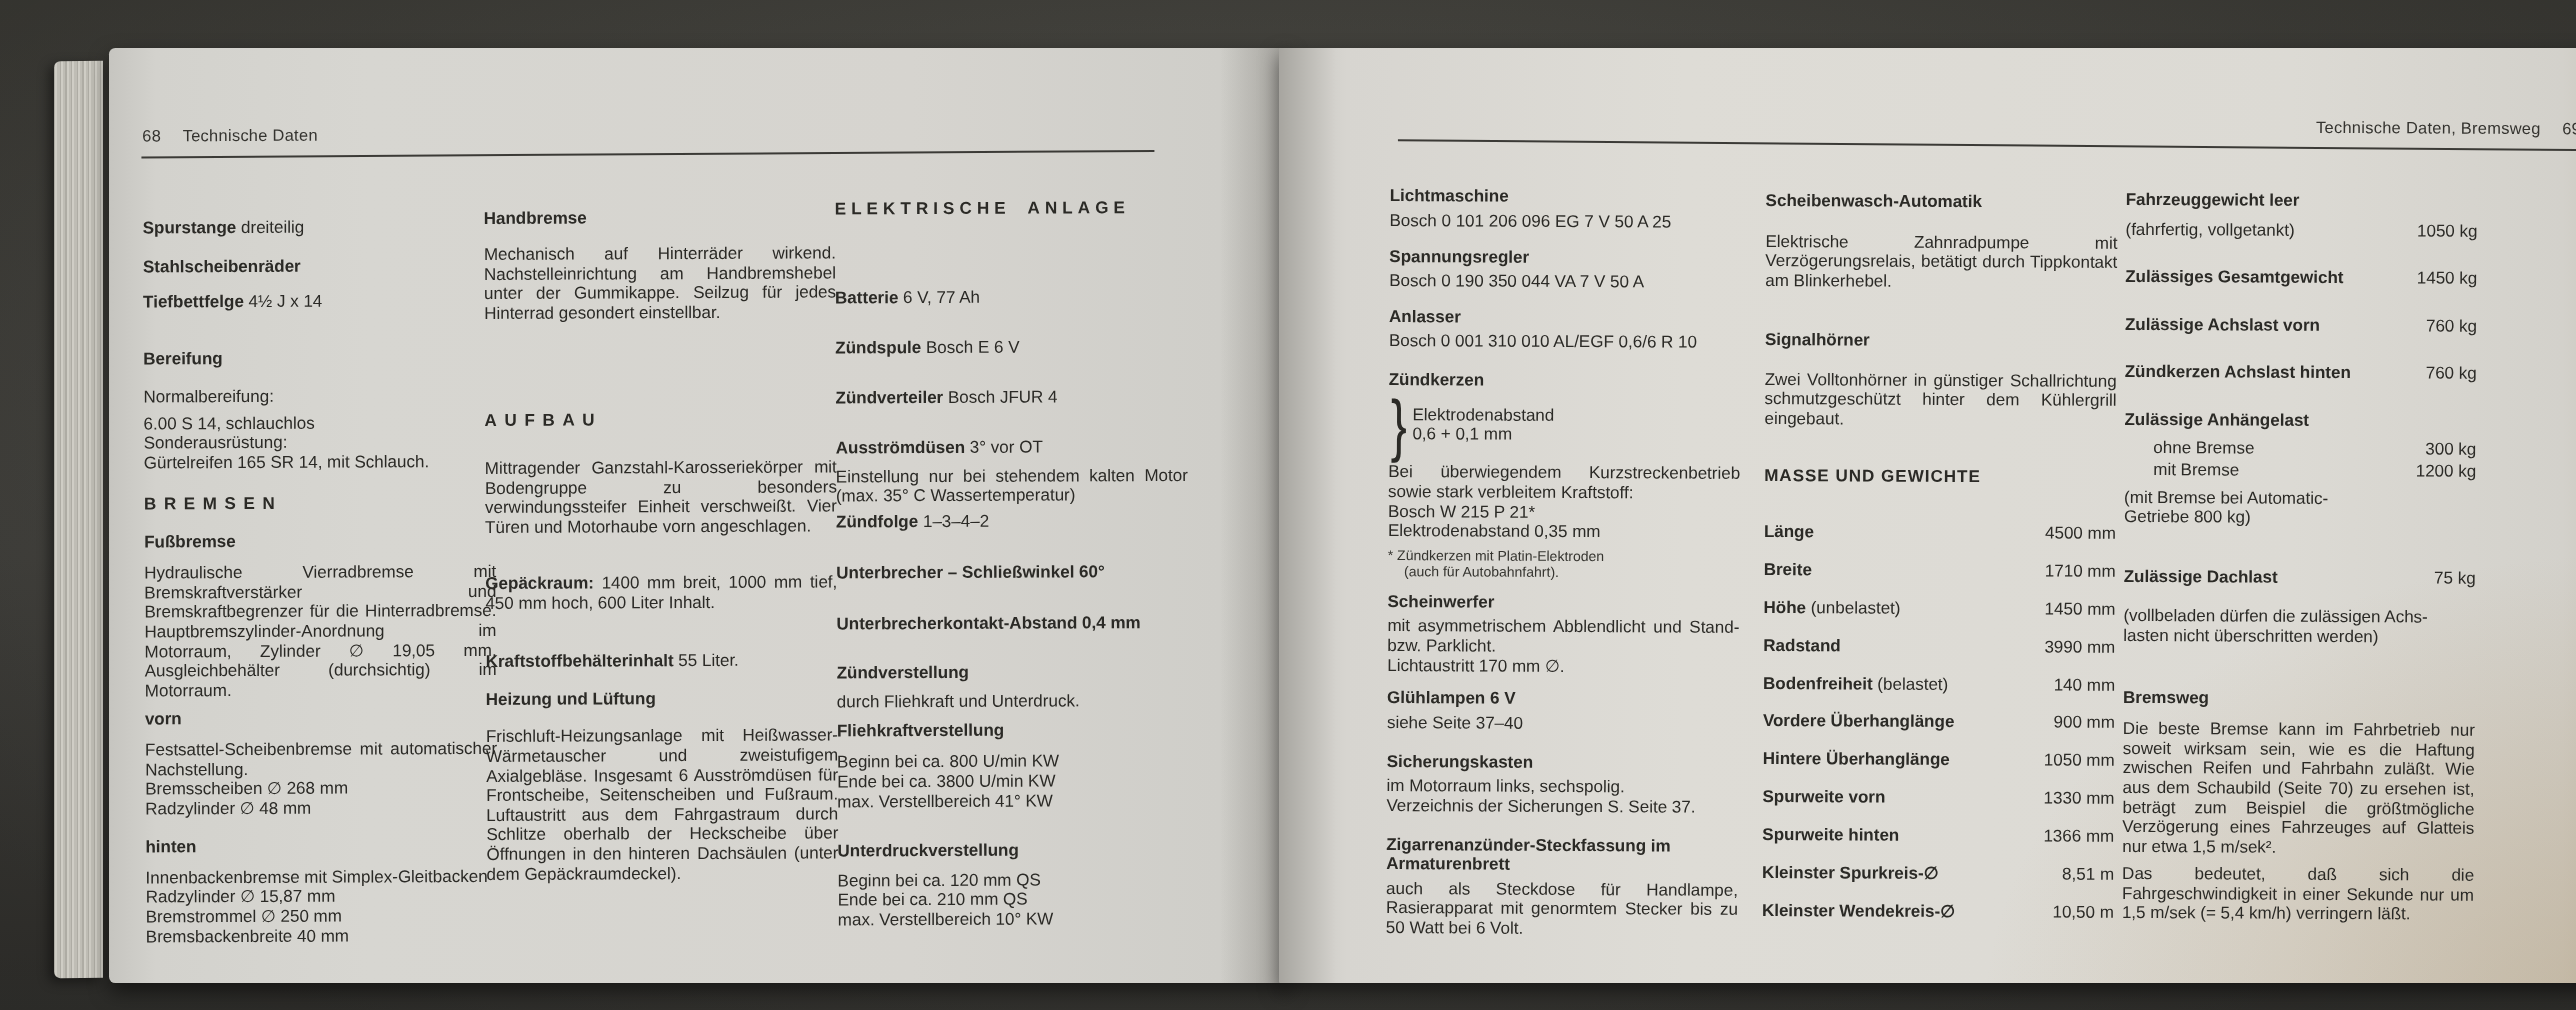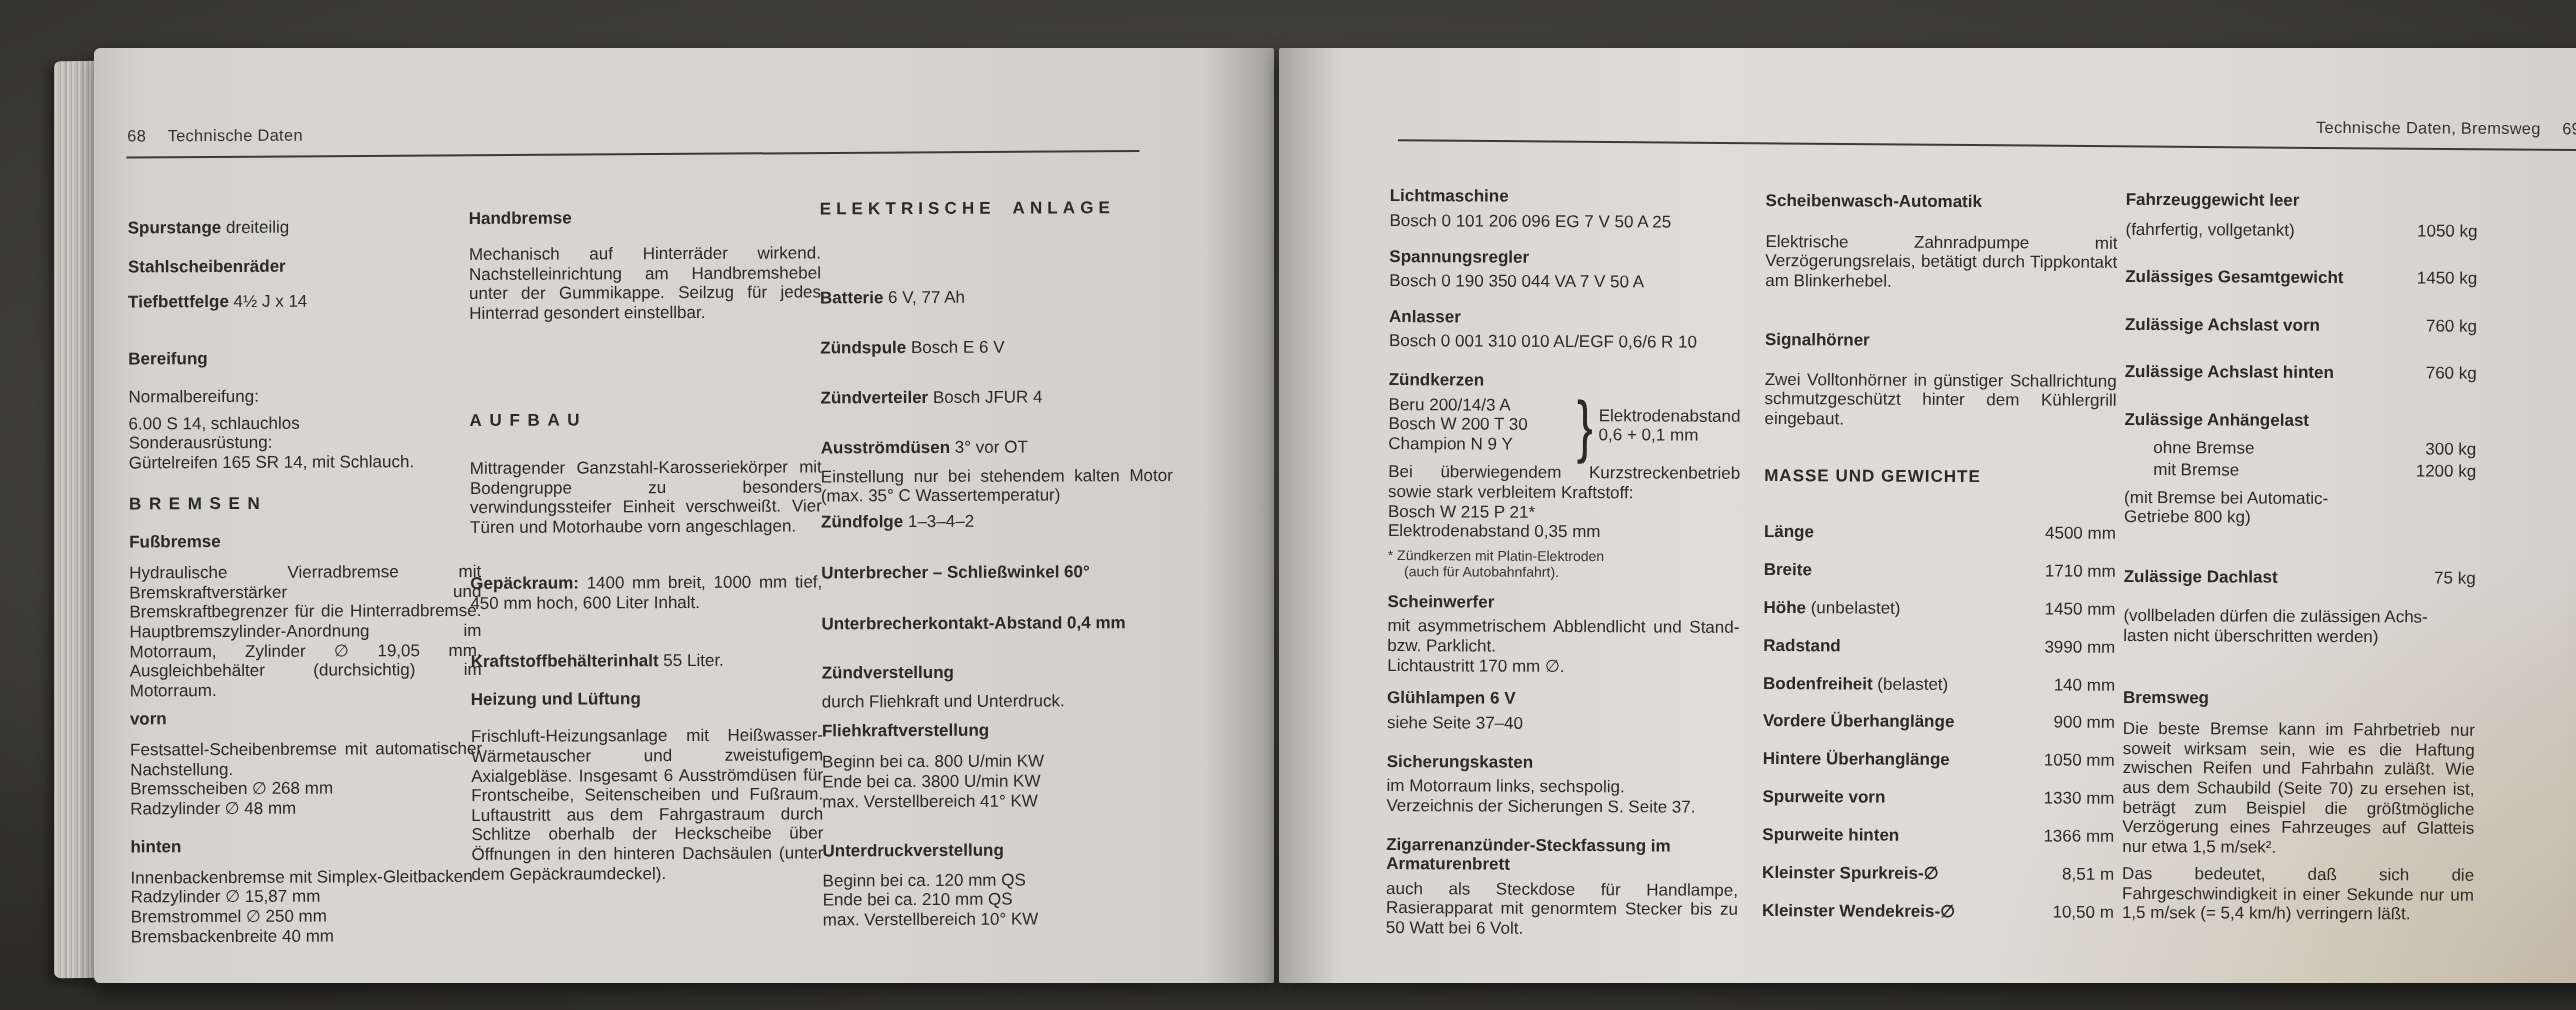--- a/index.html
+++ b/index.html
@@ -27,21 +27,21 @@
   .edges-right {
     position:absolute; right:54px; top:69px; bottom:38px; width:16.4px;
     border-radius:0 3.8px 3.8px 0;
     background:repeating-linear-gradient(90deg,#b9b6ac 0 1.3px,#d4d1c7 1.3px 3.2px);
     transform:skewY(0.3deg);
   }
   .page {
     position:absolute; top:48px; height:935px;
   }
   .page-left {
-    left:94px; width:1180px;
+    left:109px; width:1180px;
     border-radius:6.3px 1.9px 1.9px 6.3px;
     background:linear-gradient(90deg,#c6c5c0 0%, #d3d2cd 4%, #d7d6d1 22%, #d6d4cf 68%, #cfcec9 94%, #c2c1bc 100%);
     box-shadow:0 8.8px 19px rgba(0,0,0,0.5);
   }
   .page-right {
     left:1279px; width:1352px;
     border-radius:1.9px 6.3px 6.3px 1.9px;
     background:
       radial-gradient(ellipse at 100% 104%, rgba(166,137,92,0.38), rgba(166,137,92,0) 34%),
       linear-gradient(90deg,#c3c2bd 0%, #d7d5d0 5%, #dedcd6 30%, #dcdad4 75%, #d3d1cb 95%, #c6c2b6 100%);
@@ -184,23 +184,20 @@
 
       <div class="col col4">
         <p class="blk b mb9">Lichtmaschine</p>
         <p class="blk mb25">Bosch 0 101 206 096  EG 7 V 50 A 25</p>
         <p class="blk b mb7">Spannungsregler</p>
         <p class="blk mb26">Bosch 0 190 350 044  VA 7 V 50 A</p>
         <p class="blk b mb7">Anlasser</p>
         <p class="blk mb31">Bosch 0 001 310 010  AL/EGF 0,6/6 R 10</p>
         <p class="blk b mb8">Zündkerzen</p>
         <div class="brace-group mb14">
-          <div class="brands pl">Beru 200/14/3 A
-Bosch W 200 T 30
-Champion N 9 Y</div>
           <div class="brace-glyph">}</div>
           <div class="gapinfo pl">Elektrodenabstand
 0,6 + 0,1 mm</div>
         </div>
         <p class="blk pl j mb10">Bei überwiegendem Kurzstreckenbetrieb sowie stark verbleitem Kraftstoff:
 Bosch W 215 P 21*
 Elektrodenabstand 0,35 mm</p>
         <p class="blk fn pl mb20">* Zündkerzen mit Platin-Elektroden
 (auch für Autobahnfahrt).</p>
         <p class="blk b mb7">Scheinwerfer</p>
@@ -275,21 +272,21 @@
           </div>
         <div class="row mb45">
             <span class="b">Zulässiges Gesamtgewicht</span>
             <span class="val">1450 kg</span>
           </div>
         <div class="row mb45">
             <span class="b">Zulässige Achslast vorn</span>
             <span class="val">760 kg</span>
           </div>
         <div class="row mb45">
-            <span class="b">Zulässige Achslast hinten</span>
+            <span class="b">Zündkerzen Achslast hinten</span>
             <span class="val">760 kg</span>
           </div>
         <p class="blk b mb14">Zulässige Anhängelast</p>
         <div class="row ind mb4">
             <span>ohne Bremse</span>
             <span class="val">300 kg</span>
           </div>
         <div class="row ind mb12">
             <span>mit Bremse</span>
             <span class="val">1200 kg</span>

